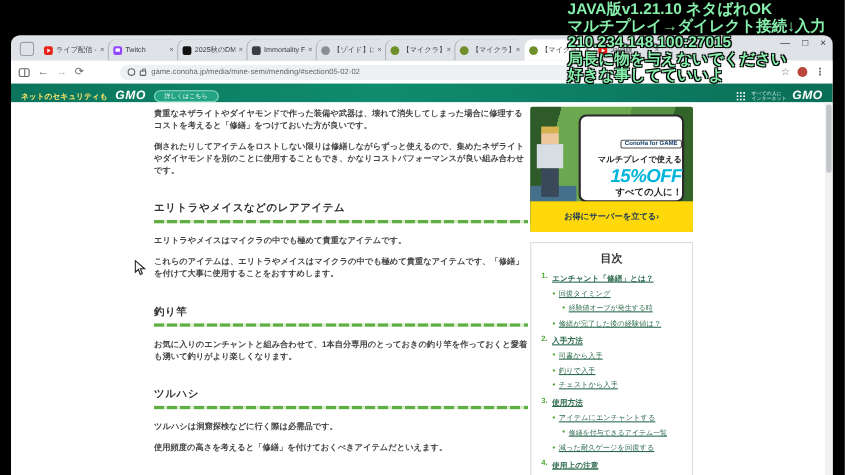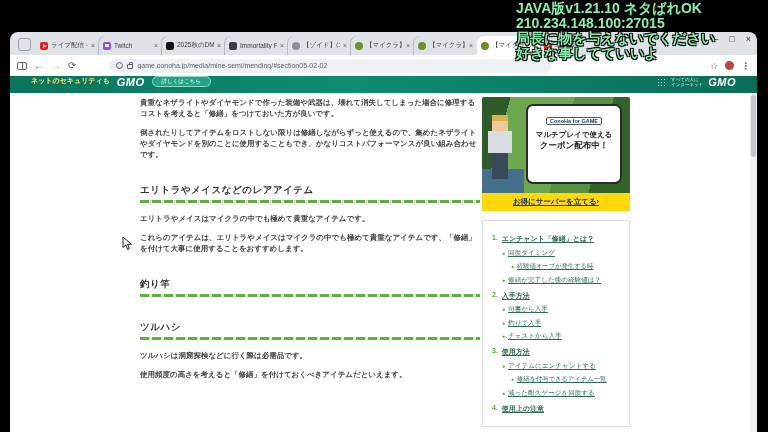--- a/index.html
+++ b/index.html
@@ -64,21 +64,21 @@
   .lock-ic::before { content:""; position:absolute; top:-3px; left:1px; width:2px; height:2px;
     border:1px solid #5f6368; border-bottom:none; border-radius:2px 2px 0 0; }
   .url-text { white-space:nowrap; overflow:hidden; }
   .tb-right { margin-left:auto; display:flex; align-items:center; gap:7px; }
   .star-ic { color:#5f6368; font-size:9px; }
   .avatar { width:9px; height:9px; border-radius:50%; background:#b9463c; }
   .menu-ic { color:#5f6368; font-size:9px; font-weight:bold; }
 
   
   .gmobar { height:17px; background:linear-gradient(90deg,#0a745c,#0f8c6e 45%,#0a6e57);
-    display:flex; align-items:flex-start; padding:0 21px; gap:7px; }
+    display:flex; align-items:flex-end; padding:0 9px; gap:7px; }
   .gmo-catch { color:#ffe76a; font-size:7px; font-weight:bold; white-space:nowrap; }
   .gmo-logo { color:#fff; font-weight:bold; font-style:italic; font-size:11px; letter-spacing:.5px; }
   .gmo-pill { background:#23a585; border:1px solid #8fdcc6; color:#fff; font-size:5.5px;
     border-radius:8px; padding:1px 9px; white-space:nowrap; }
   .gmo-right { margin-left:auto; display:flex; align-items:center; gap:5px; }
   .grid-ic { width:9px; height:9px;
     background-image:radial-gradient(#fff 34%, transparent 36%);
     background-size:3px 3px; }
   .gmo-small { color:#dff5ee; font-size:4.5px; line-height:1.15; }
 
@@ -96,28 +96,28 @@
   .sidebar { position:absolute; left:472px; top:4px; width:150px; }
   .ad-card { width:148px; height:114px; position:relative; overflow:hidden; border-radius:2px;
     background:linear-gradient(105deg,#2e5b27 0 16%,#6ca84f 16% 52%,#559140 52% 74%,#33642a 74%); }
   .water { position:absolute; left:0; bottom:16px; width:42px; height:26px; background:#44708c; }
   .mc-char { position:absolute; left:6px; top:18px; width:26px; }
   .mc-hair { width:16px; height:6px; background:#d8b24e; margin-left:4px; }
   .mc-face { width:16px; height:10px; background:#eec79c; margin-left:4px; }
   .mc-body { width:24px; height:22px; background:#d7dde2; }
   .mc-legs { width:16px; height:26px; background:#39495a; margin-left:4px; }
   .ad-box { position:absolute; left:44px; top:7px; width:96px; height:80px; background:#fff;
-    border:2px solid #2a2a2a; border-radius:7px; text-align:center; padding-top:3px; }
+    border:2px solid #2a2a2a; border-radius:7px; text-align:right; padding-top:13px; }
   .ad-logo { display:inline-block; border:1px solid #555; border-radius:2px; padding:0 3px;
     font-size:5.5px; color:#15406e; font-weight:bold; }
   .ad-l1 { font-size:7.5px; font-weight:bold; color:#222; margin-top:3px; }
   .ad-off { font-size:17px; font-weight:bold; font-style:italic; color:#00b4dc; letter-spacing:-.5px; line-height:19px; }
   .ad-l2 { font-size:8.5px; font-weight:bold; color:#222; }
-  .ad-btn { position:absolute; left:0; right:0; bottom:0; height:18px; background:#ffd80a;
-    color:#13335c; font-weight:bold; font-size:7.5px; display:flex; align-items:center; justify-content:center;text-decoration:underline; }
+  .ad-btn { position:absolute; left:0; right:0; bottom:0; height:28px; background:#ffd80a;
+    color:#13335c; font-weight:bold; font-size:7.5px; display:flex; align-items:center; justify-content:center; }
 
   .toc-card { margin-top:9px; width:148px; background:#fff; border:1px solid #ddd; padding:7px 9px 12px; }
   .toc-title { text-align:center; font-weight:bold; font-size:10px; color:#333; margin-bottom:4px; }
   .toc-l1 { display:flex; gap:4px; margin-top:6px; font-size:7px; font-weight:bold; }
   .toc-num { color:#56a839; }
   .toc-l2 { display:flex; gap:3px; margin-left:10px; margin-top:4.5px; font-size:6.6px; }
   .toc-l3 { display:flex; gap:3px; margin-left:19px; margin-top:4.5px; font-size:6.3px; }
   .blt { color:#56a839; font-size:5px; line-height:8px; flex:none; }
   .blt::before { content:"●"; }
   .toc-link { color:#2e6b50; text-decoration:underline; }
@@ -127,20 +127,21 @@
   .thumb { position:absolute; top:2px; left:1px; width:5px; height:62px; background:#c2c6cb; border-radius:3px; }
 
   
   .cursor { position:absolute; left:122px; top:236px; z-index:70; }
 </style>
 </head>
 <body>
 
 <div class="overlay">
   <div>JAVA版v1.21.10  ネタばれOK</div>
+  <div>マルチプレイ→ダイレクト接続↓入力</div>
   <div>210.234.148.100:27015</div>
   <div>局長に物を与えないでください</div>
   <div>好きな事してていいよ</div>
 </div>
 
 <div class="window">
 
   <div class="tabstrip">
     <div class="ws-btn"></div>
 
@@ -237,20 +238,21 @@
       <div class="sec">
         <h3>エリトラやメイスなどのレアアイテム</h3>
         <div class="dash"></div>
         <p>エリトラやメイスはマイクラの中でも極めて貴重なアイテムです。</p>
         <p>これらのアイテムは、エリトラやメイスはマイクラの中でも極めて貴重なアイテムです、「修繕」を付けて大事に使用することをおすすめします。</p>
       </div>
 
       <div class="sec">
         <h3>釣り竿</h3>
         <div class="dash"></div>
+        <p>お気に入りのエンチャントと組み合わせて、1本自分専用のとっておきの釣り竿を作っておくと愛着も湧いて釣りがより楽しくなります。</p>
       </div>
 
       <div class="sec">
         <h3>ツルハシ</h3>
         <div class="dash"></div>
         <p>ツルハシは洞窟探検などに行く際は必需品です。</p>
         <p>使用頻度の高さを考えると「修繕」を付けておくべきアイテムだといえます。</p>
 
       </div>
     </div>
@@ -261,26 +263,28 @@
         <div class="water"></div>
         <div class="mc-char">
           <div class="mc-hair"></div>
           <div class="mc-face"></div>
           <div class="mc-body"></div>
           <div class="mc-legs"></div>
         </div>
         <div class="ad-box">
           <span class="ad-logo">ConoHa for GAME</span>
           <div class="ad-l1">マルチプレイで使える</div>
-          <div class="ad-l2">クーポン配布中！</div>
+          <div class="ad-off">15%OFF</div>
+          <div class="ad-l2">すべての人に！</div>
         </div>
         <div class="ad-btn">お得にサーバーを立てる›</div>
       </div>
 
       <div class="toc-card">
+        <div class="toc-title">目次</div>
 
         <div class="toc-l1">
           <span class="toc-num">1.</span>
           <span class="toc-link">エンチャント「修繕」とは？</span>
         </div>
         <div class="toc-l2">
           <span class="blt"></span>
           <span class="toc-link">回復タイミング</span>
         </div>
         <div class="toc-l3">

